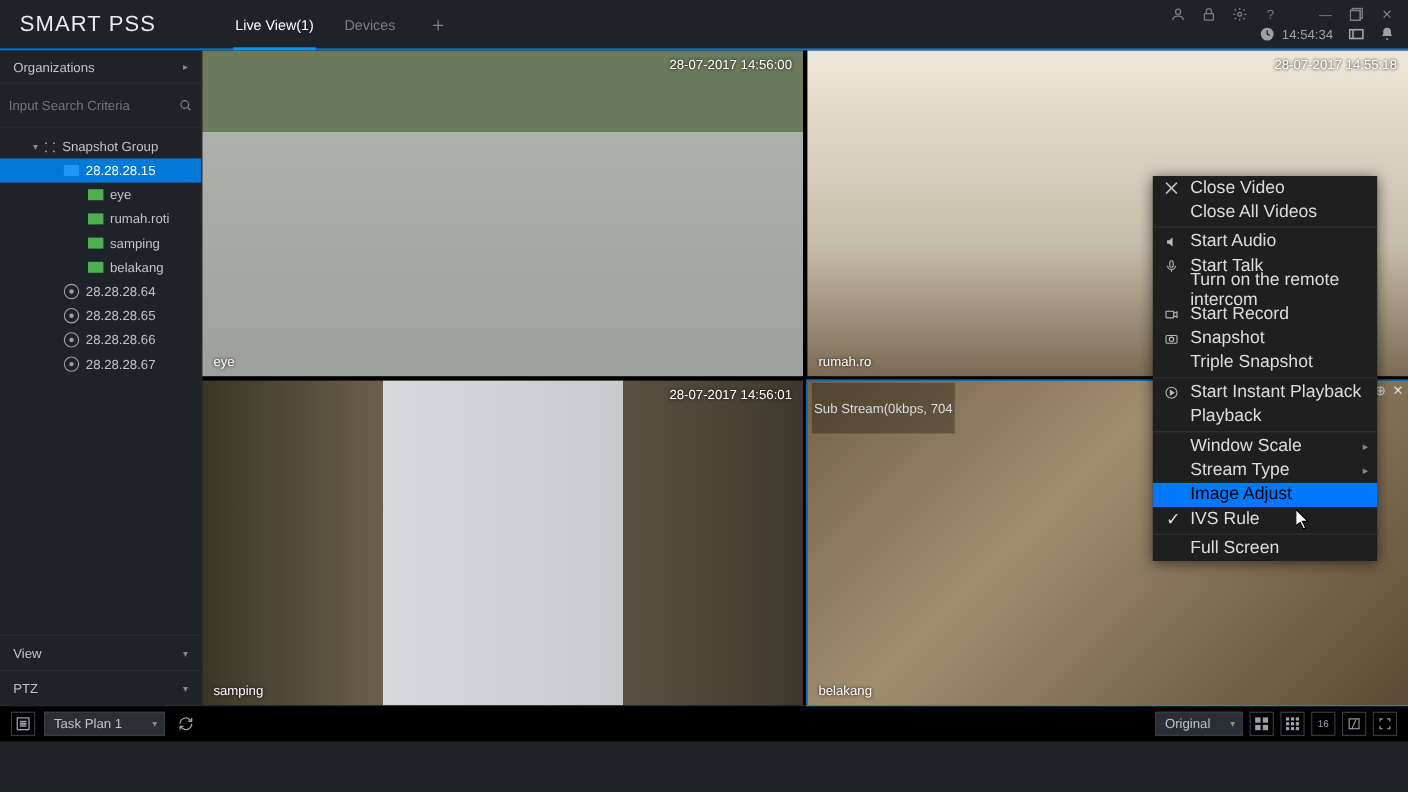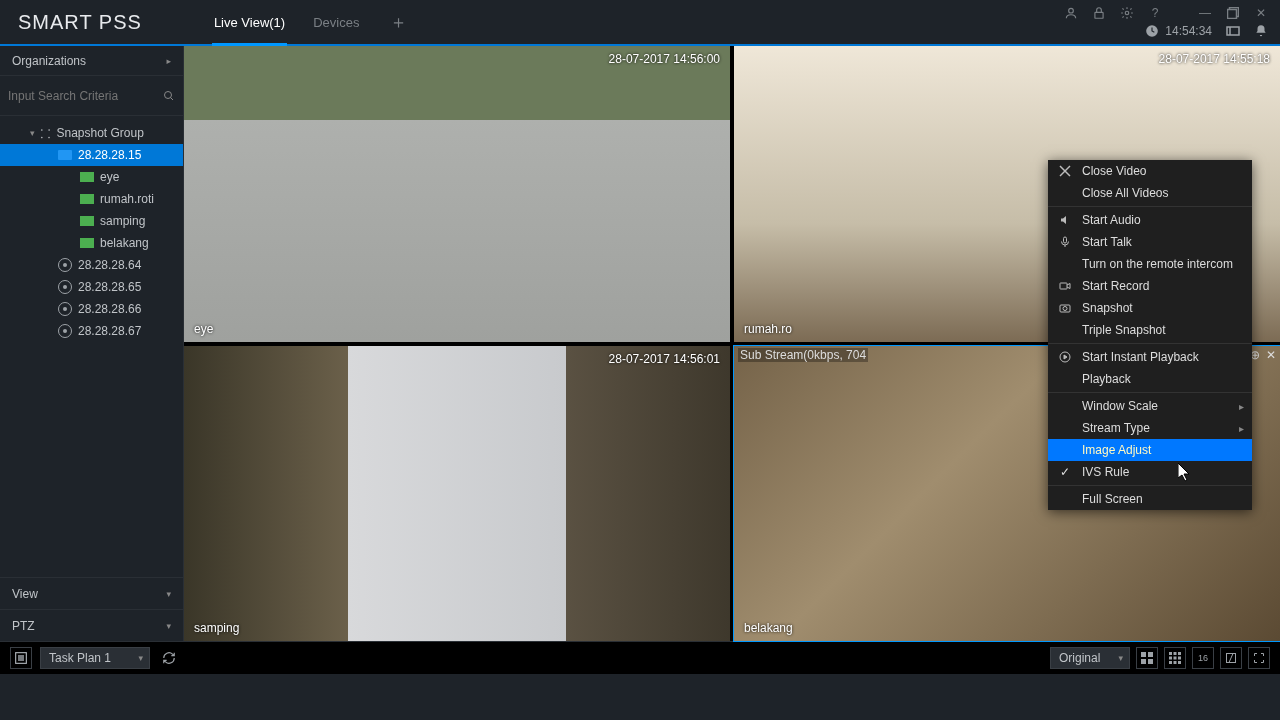--- a/index.html
+++ b/index.html
@@ -37,29 +37,29 @@
 .caret { color:#888; font-size:9px; }
 .groupicon { color:#c0c4c8; }
 .vbottom { margin-top:auto; }
 .vsect { height:32px; padding:0 12px; display:flex; align-items:center; justify-content:space-between; border-top:1px solid #2a2f35; cursor:pointer; }
 .viewport { flex:1; background:#000; position:relative; display:grid; grid-template-columns:1fr 1fr; grid-template-rows:1fr 1fr; gap:4px; }
 .cam { background:#333; position:relative; overflow:hidden; }
 .cam .ts { position:absolute; top:6px; right:10px; color:#fff; font-size:12px; text-shadow:0 0 3px #000; }
 .cam .lbl { position:absolute; bottom:6px; left:10px; color:#fff; font-size:12px; text-shadow:0 0 3px #000; }
 .camtools { position:absolute; top:2px; right:4px; display:flex; gap:6px; color:#ddd; z-index:3; }
 .camtools > * { cursor:pointer; font-size:12px; }
-.streamlbl { position:absolute; top:2px; left:4px; color:#ddd; font-size:12px; z-index:3; background:rgba(0,0,0,.3); padding:0 2px; }
+.streamlbl { position:absolute; top:2px; left:4px; color:#ddd; font-size:12px; z-index:3; background:rgba(0,0,0,.3); padding:16px 2px; }
 
 .scene1 { background:linear-gradient(#6b7a5a 0%,#6b7a5a 25%,#aeb0ad 25%,#9fa19e 100%); }
 .scene2 { background:linear-gradient(90deg,#3a3628 0%,#6b604a 30%,#d8d9db 30%,#c8cacd 70%,#5a5142 70%,#3e382c 100%); }
 .scene3 { background:linear-gradient(#efe7d8 0%,#c6bda8 60%,#7c6b54 100%); }
 .scene4 { background:linear-gradient(135deg,#756349 0%,#a08d6e 40%,#5b4a33 100%); }
-.ctxmenu { position:absolute; top:114px; left:864px; width:204px; background:#1f1f1f; color:#ddd; box-shadow:0 2px 12px rgba(0,0,0,.6); z-index:20; font-size:12px; }
+.ctxmenu { position:absolute; top:114px; left:864px; width:204px; background:#1f1f1f; color:#ddd; box-shadow:0 2px 12px rgba(0,0,0,.6); z-index:20; font-size:16px; }
 .ctxmenu .mi { height:22px; display:flex; align-items:center; padding:0 10px 0 34px; position:relative; cursor:pointer; }
-.ctxmenu .mi.hl { background:#0078ff; color:#fef9c3; }
+.ctxmenu .mi.hl { background:#0078ff; color:#000000; }
 .ctxmenu .sep { height:1px; background:#333; margin:2px 0; }
 .ctxmenu .miicon { position:absolute; left:10px; width:14px; display:flex; align-items:center; justify-content:center; color:#bbb; }
 .ctxmenu .subarr::after { content:'▸'; position:absolute; right:8px; color:#888; font-size:10px; }
 .ctxmenu .chk::before { content:'✓'; position:absolute; left:12px; color:#ddd; }
 .cursor { position:absolute; top:417px; left:994px; z-index:30; pointer-events:none; }
 .bottombar { height:33px; background:#000000; border-top:1px solid #2a2f35; display:flex; align-items:center; padding:0 10px; gap:10px; }
 .bottombar .taskgrp { display:flex; align-items:center; gap:8px; }
 .dropdown { background:#2a2f35; border:1px solid #3a3f45; height:22px; padding:0 18px 0 8px; display:flex; align-items:center; position:relative; cursor:pointer; min-width:110px; }
 .dropdown::after { content:'▾'; position:absolute; right:6px; color:#888; font-size:9px; }
 .smallbtn { width:22px; height:22px; border:1px solid #3a3f45; display:flex; align-items:center; justify-content:center; cursor:pointer; color:#9da2a7; }

